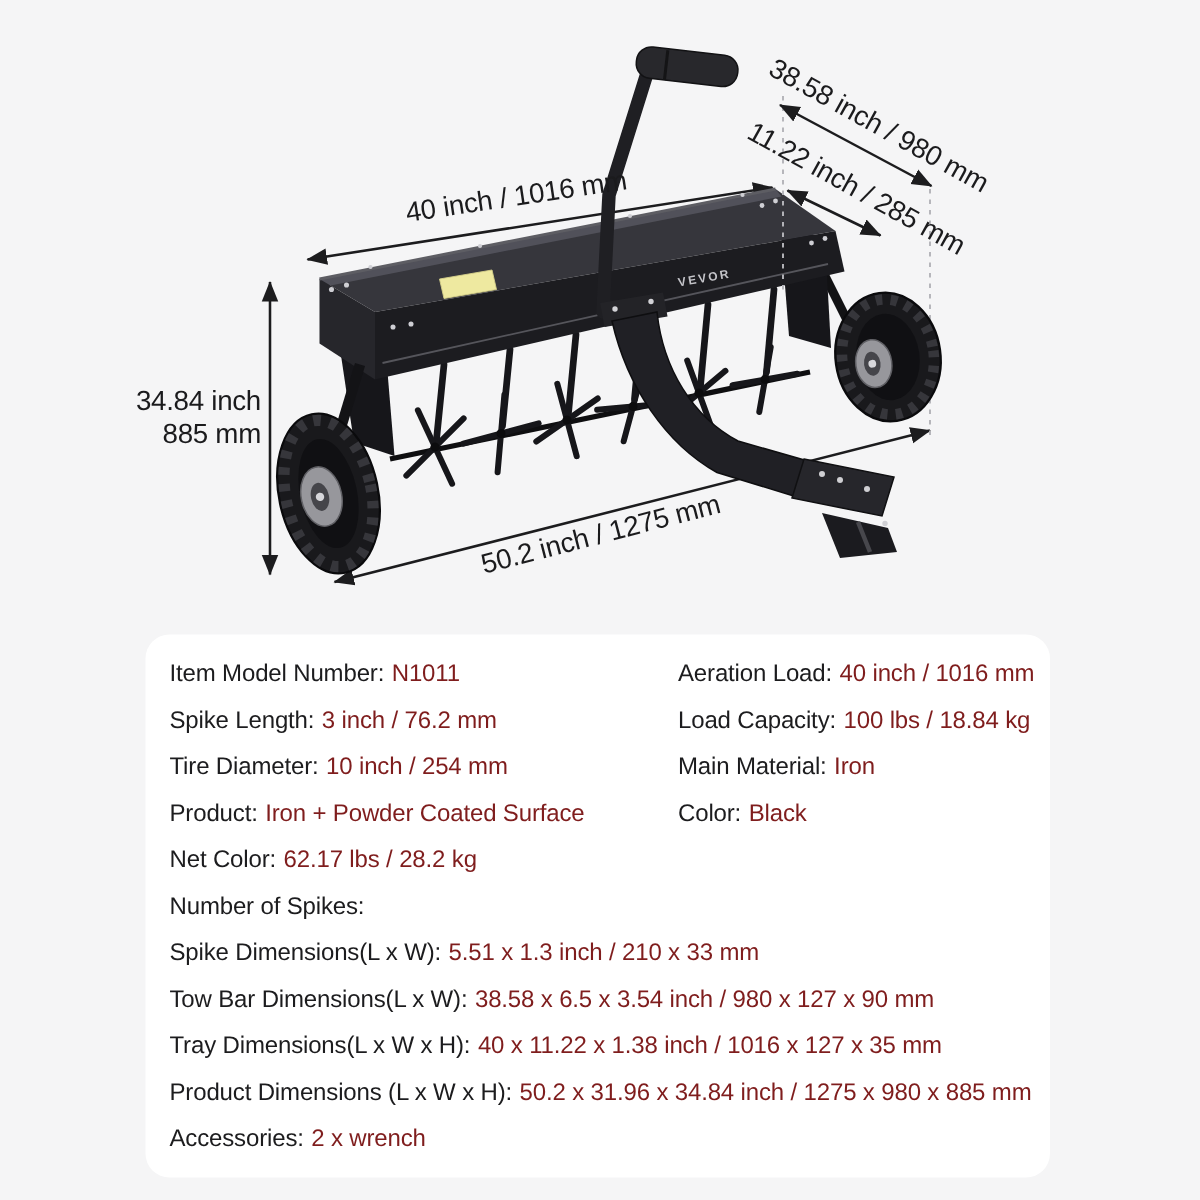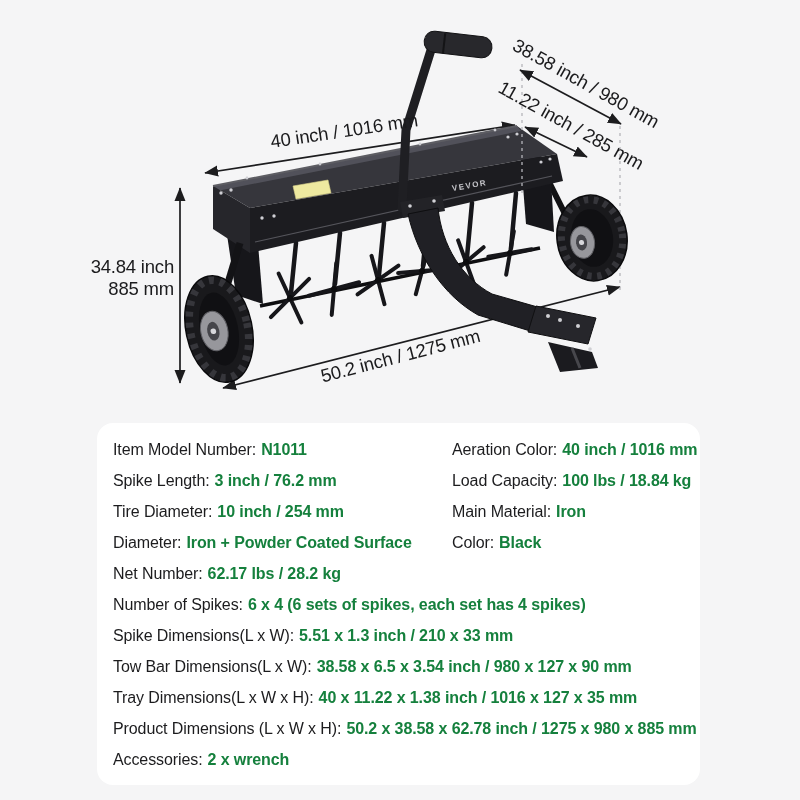--- a/index.html
+++ b/index.html
@@ -24,21 +24,21 @@
 
   .card{
     position:absolute;left:97px;top:423px;width:603px;height:362px;
     background:#ffffff;border-radius:16px;
     padding:11px 0 0 16px;box-sizing:border-box;
   }
   .spec-row{
     height:31px;display:flex;align-items:center;white-space:nowrap;
     font-size:16px;color:#1c1c1e;letter-spacing:-0.1px;
   }
-  .spec-row .val{color:#15803d;font-weight:700;margin-left:5px;}
+  .spec-row .val{color:#7f1d1d;font-weight:400;margin-left:5px;}
   .col-right{position:absolute;left:355px;top:11px;}
 </style>
 </head>
 <body>
 
 <div class="stage">
 <svg width="800" height="423" viewBox="0 0 800 423" xmlns="http://www.w3.org/2000/svg">
   <defs>
     <marker id="ah" viewBox="0 0 10 10" refX="9" refY="5" markerWidth="8.5" markerHeight="8.5" orient="auto-start-reverse">
       <path d="M0,1.2 L9.5,5 L0,8.8 Z" fill="#1c1c1e"></path>
@@ -203,55 +203,54 @@
       </div>
     <div class="spec-row">
         <span class="lbl">Spike Length:</span>
         <span class="val">3 inch / 76.2 mm</span>
       </div>
     <div class="spec-row">
         <span class="lbl">Tire Diameter:</span>
         <span class="val">10 inch / 254 mm</span>
       </div>
     <div class="spec-row">
-        <span class="lbl">Diameter:</span>
+        <span class="lbl">Product:</span>
         <span class="val">Iron + Powder Coated Surface</span>
       </div>
     <div class="spec-row">
-        <span class="lbl">Net Number:</span>
+        <span class="lbl">Net Color:</span>
         <span class="val">62.17 lbs / 28.2 kg</span>
       </div>
     <div class="spec-row">
         <span class="lbl">Number of Spikes:</span>
-        <span class="val">6 x 4 (6 sets of spikes, each set has 4 spikes)</span>
       </div>
     <div class="spec-row">
         <span class="lbl">Spike Dimensions(L x W):</span>
         <span class="val">5.51 x 1.3 inch / 210 x 33 mm</span>
       </div>
     <div class="spec-row">
         <span class="lbl">Tow Bar Dimensions(L x W):</span>
         <span class="val">38.58 x 6.5 x 3.54 inch / 980 x 127 x 90 mm</span>
       </div>
     <div class="spec-row">
         <span class="lbl">Tray Dimensions(L x W x H):</span>
         <span class="val">40 x 11.22 x 1.38 inch / 1016 x 127 x 35 mm</span>
       </div>
     <div class="spec-row">
         <span class="lbl">Product Dimensions (L x W x H):</span>
-        <span class="val">50.2 x 38.58 x 62.78 inch / 1275 x 980 x 885 mm</span>
+        <span class="val">50.2 x 31.96 x 34.84 inch / 1275 x 980 x 885 mm</span>
       </div>
     <div class="spec-row">
         <span class="lbl">Accessories:</span>
         <span class="val">2 x wrench</span>
       </div>
   </div>
   <div class="col-right">
     <div class="spec-row">
-        <span class="lbl">Aeration Color:</span>
+        <span class="lbl">Aeration Load:</span>
         <span class="val">40 inch / 1016 mm</span>
       </div>
     <div class="spec-row">
         <span class="lbl">Load Capacity:</span>
         <span class="val">100 lbs / 18.84 kg</span>
       </div>
     <div class="spec-row">
         <span class="lbl">Main Material:</span>
         <span class="val">Iron</span>
       </div>

